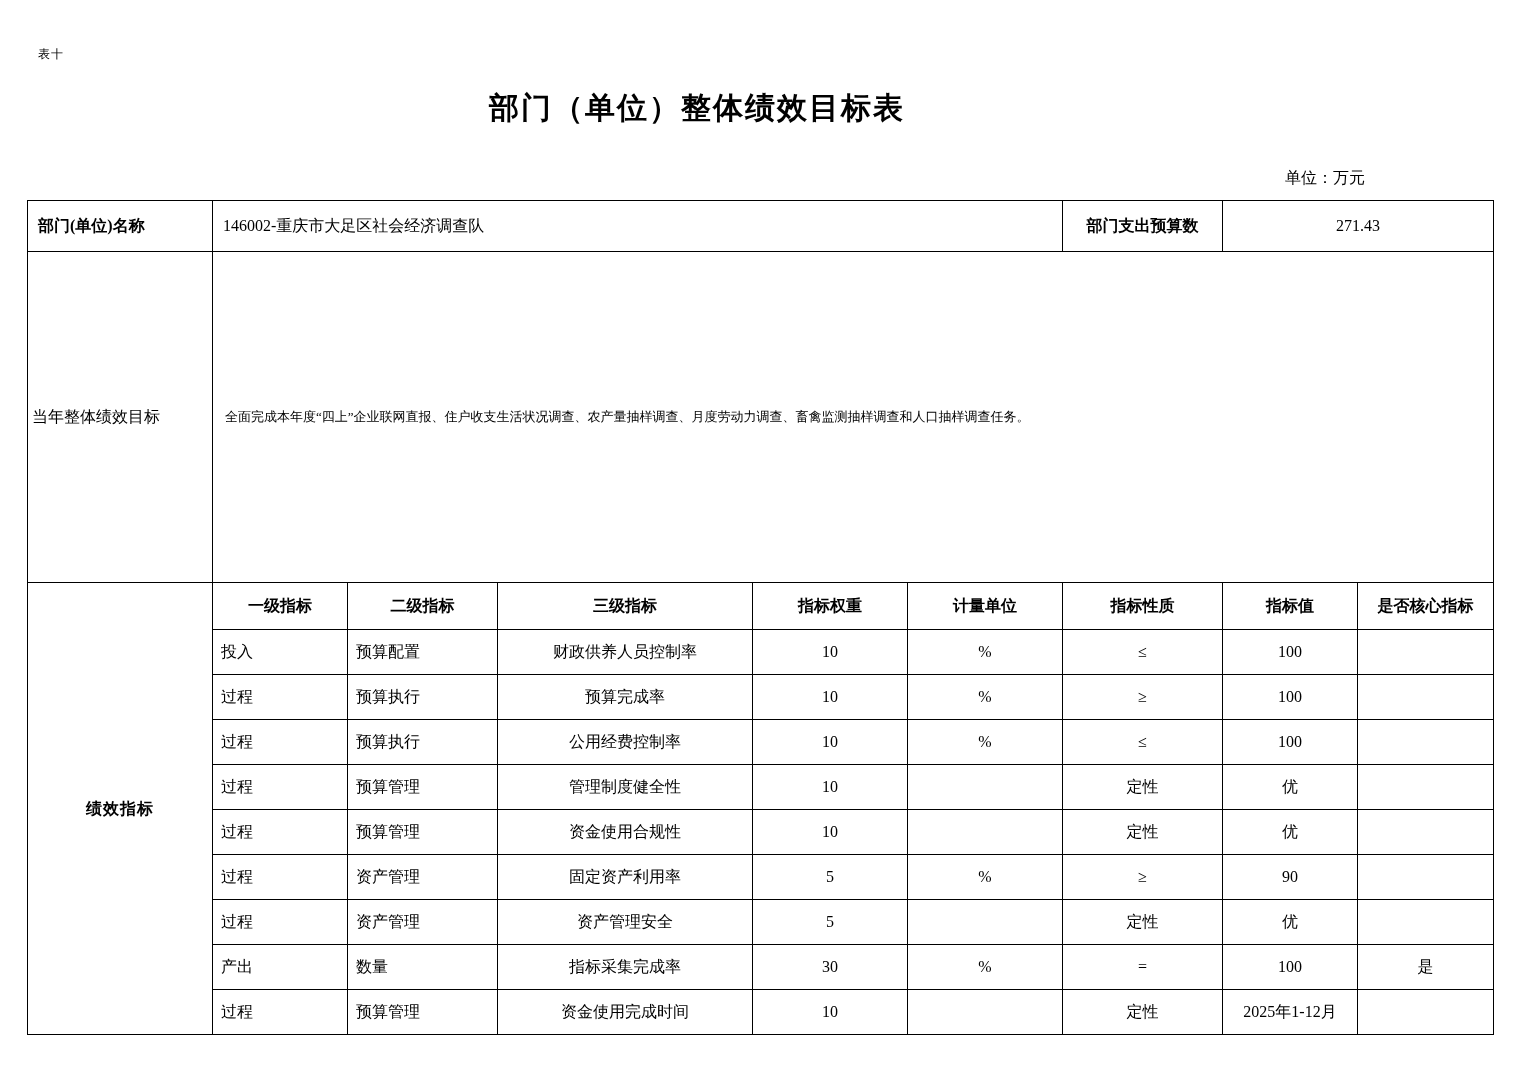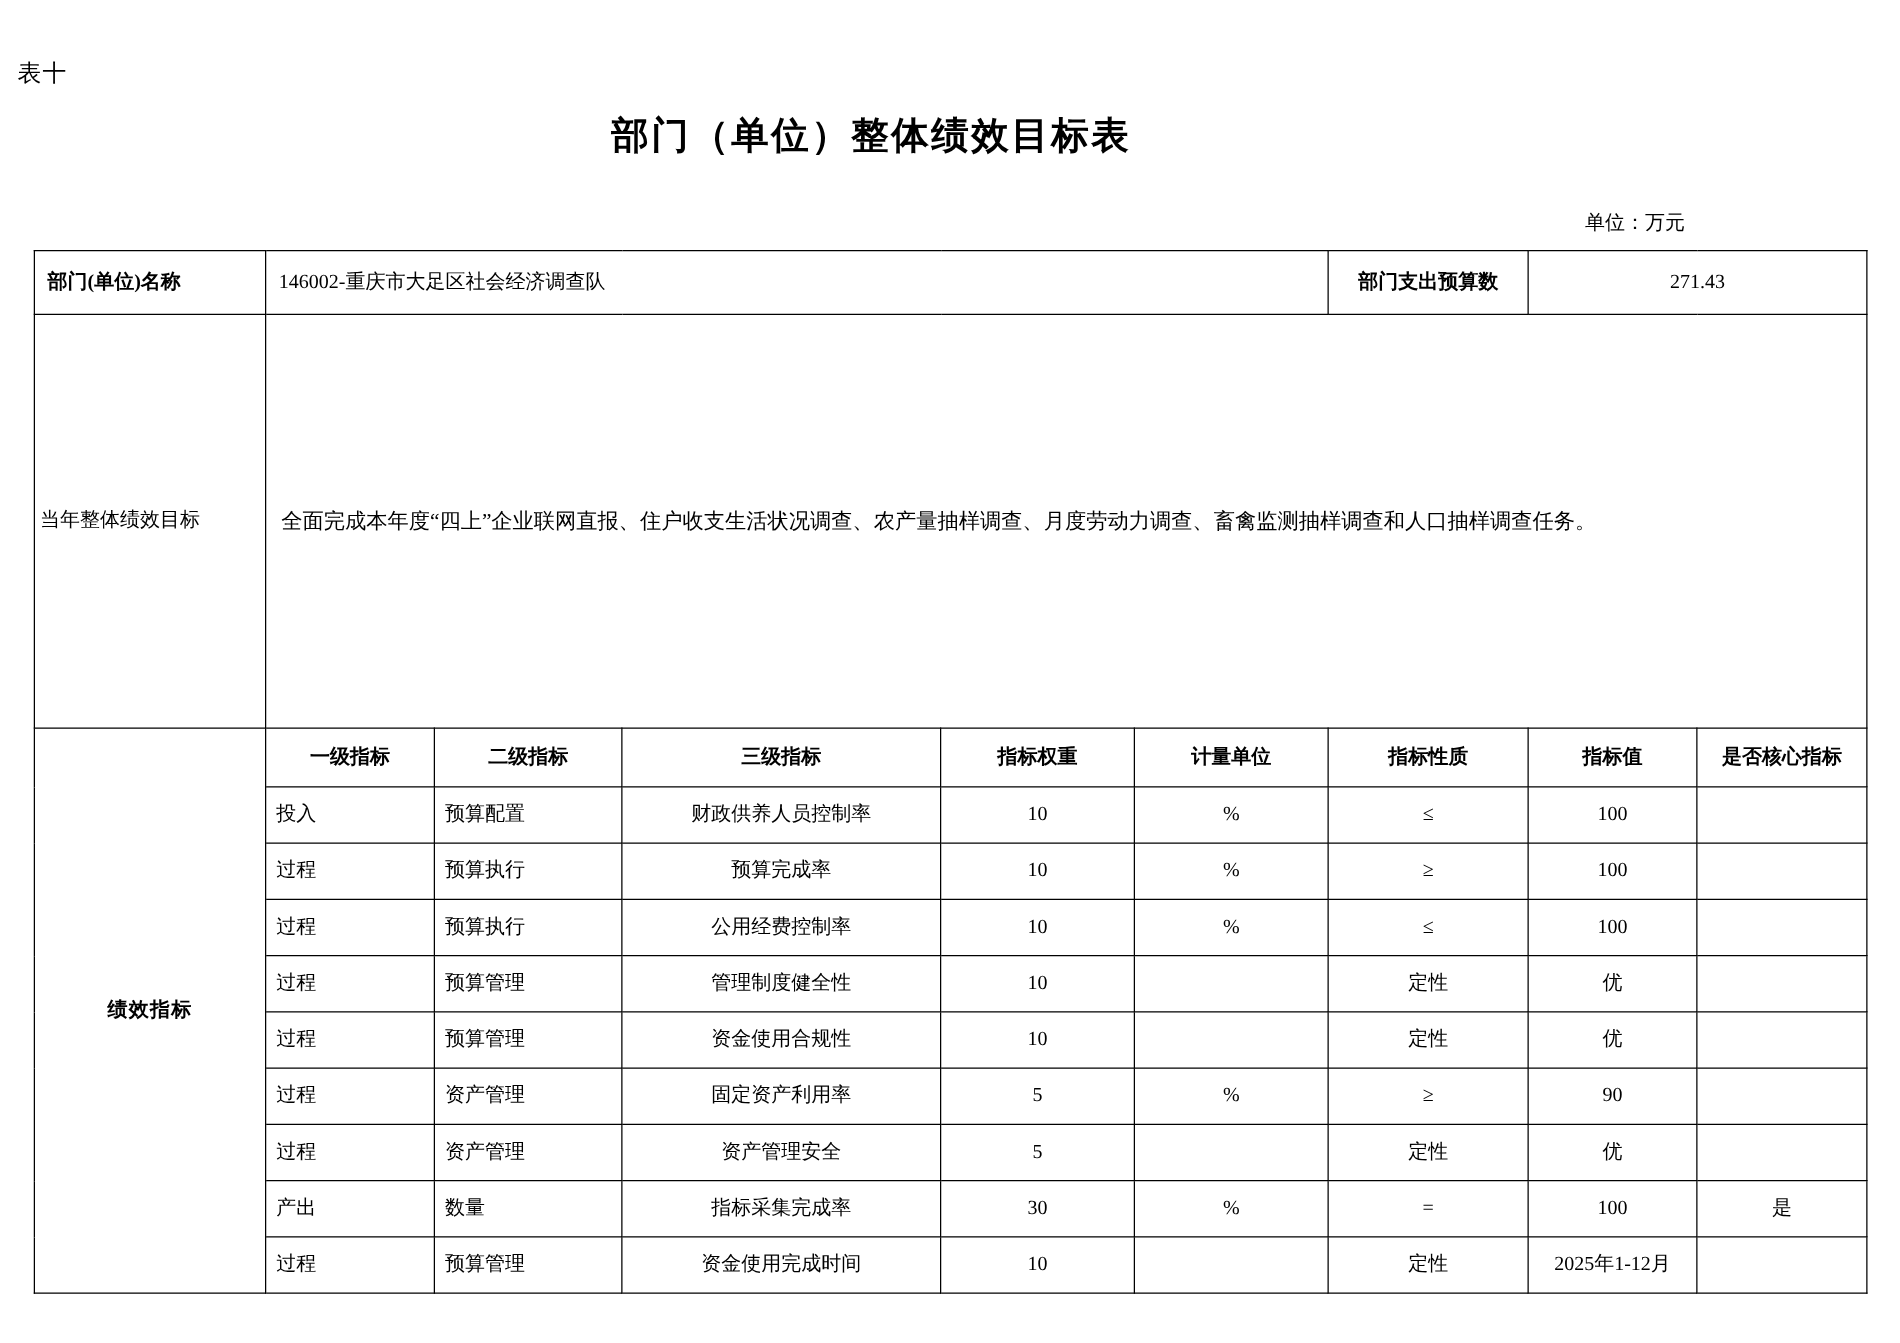--- a/index.html
+++ b/index.html
@@ -16,39 +16,39 @@
     overflow: hidden;
   }
   .page {
     position: relative;
     width: 1520px;
     height: 1074px;
     box-sizing: border-box;
   }
   .corner-label {
     position: absolute;
-    left: 14px;
+    left: 38px;
     top: 46px;
-    font-size: 19px;
+    font-size: 12px;
     font-family: "Liberation Serif", serif;
     letter-spacing: 1px;
   }
   .doc-title {
     position: absolute;
     left: 0;
     top: 88px;
     width: 1394px;
     text-align: center;
     font-size: 30px;
     font-weight: bold;
     letter-spacing: 2px;
   }
   .unit-note {
     position: absolute;
-    right: 172px;
+    right: 155px;
     top: 168px;
     font-size: 16px;
   }
   table.main {
     position: absolute;
     left: 27px;
     top: 200px;
     width: 1466px;
     border-collapse: collapse;
     table-layout: fixed;
@@ -84,21 +84,21 @@
   .goal-cell {
     height: 330px;
     vertical-align: middle;
     text-align: left;
     padding: 0 12px !important;
   }
   .goal-text {
     display: block;
     text-align: justify;
     line-height: 1.6;
-    font-size: 17px;
+    font-size: 13px;
   }
   .goal-label {
     font-weight: normal;
     text-align: left;
     font-size: 16.5px;
   }
   .perf-label {
     font-weight: bold;
     text-align: center;
     font-size: 17px;

